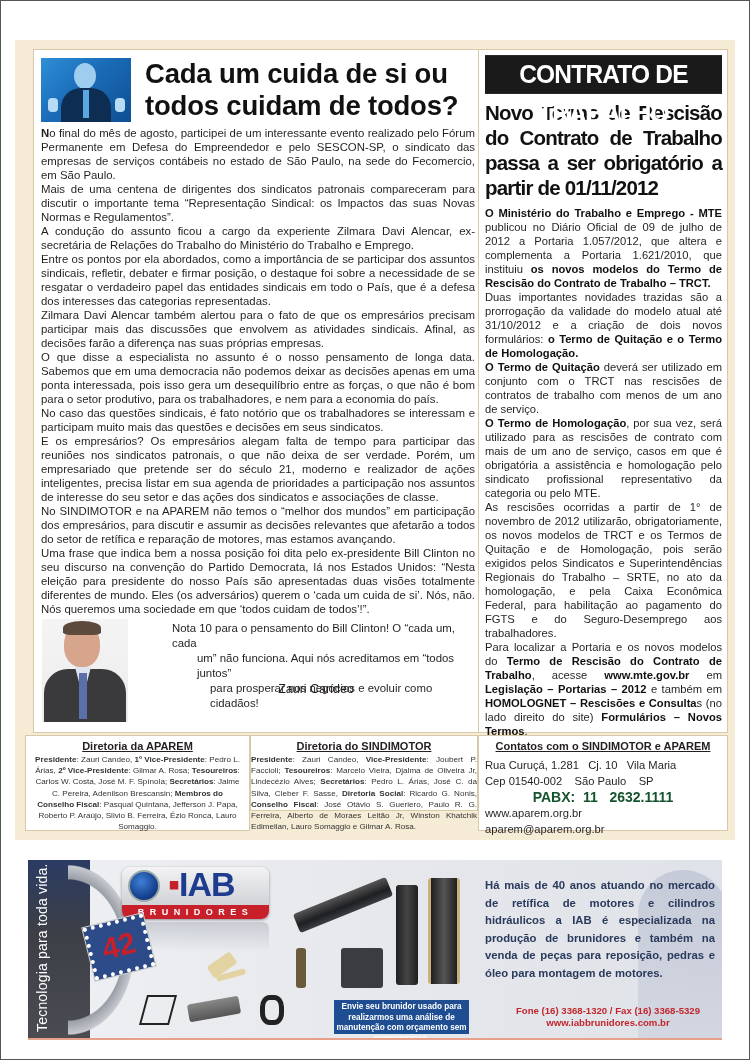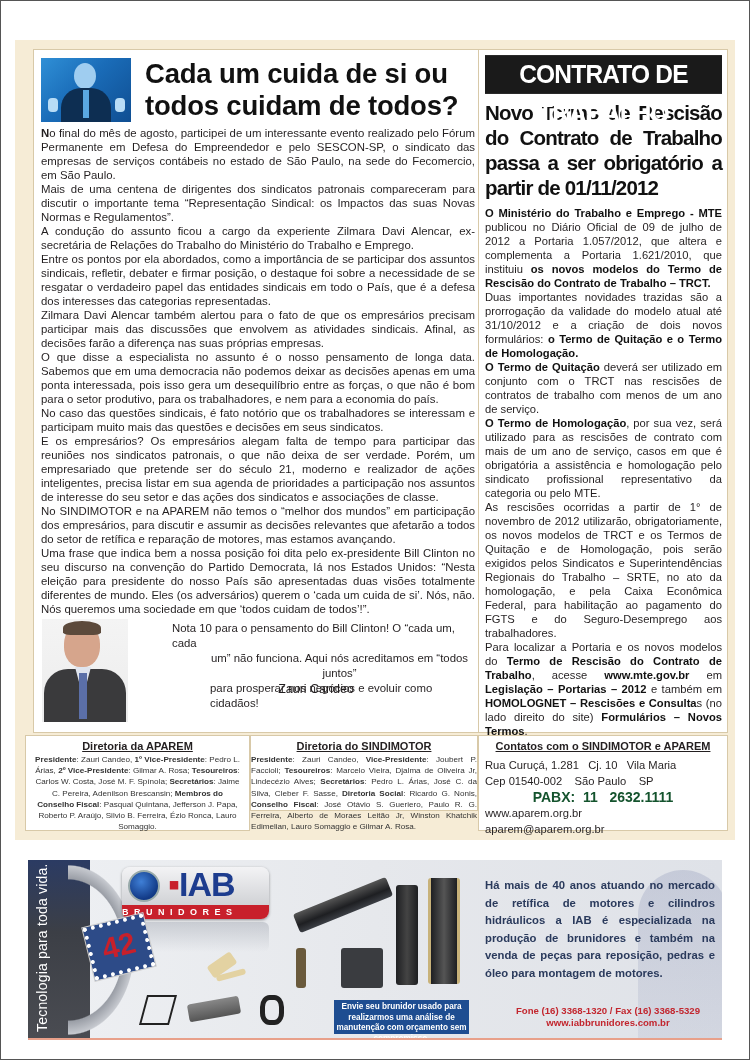--- a/index.html
+++ b/index.html
@@ -25,21 +25,21 @@
   .art-body .dropcap { font-weight: bold; }
   .author-row { position: relative; height: 106px; margin-top: 3px; }
   .candeo-photo { position: absolute; left: 1px; top: 0; width: 86px; height: 103px; background: linear-gradient(180deg, #f4f4f4 0%, #ececec 100%); overflow: hidden; }
   .candeo-photo .face { position: absolute; left: 22px; top: 4px; width: 36px; height: 44px; border-radius: 48% 48% 45% 45%; background: #d6a58c; }
   .candeo-photo .hair { position: absolute; left: 21px; top: 2px; width: 38px; height: 14px; border-radius: 50% 50% 20% 20%; background: #5c4a3c; }
   .candeo-photo .suit { position: absolute; left: 2px; top: 50px; width: 82px; height: 60px; border-radius: 24px 24px 0 0; background: #3a3a3c; }
   .candeo-photo .shirt { position: absolute; left: 33px; top: 48px; width: 16px; height: 30px; background: #dfe4ee; clip-path: polygon(0 0, 100% 0, 50% 100%); }
   .candeo-photo .tie { position: absolute; left: 37px; top: 54px; width: 8px; height: 46px; background: #5b6fa8; }
   .quote { position: absolute; left: 131px; top: 2px; width: 310px; font-size: 11.4px; line-height: 15px; text-align: center; }
   .quote .l1 { display: block; text-align: left; padding-left: 0; }
-  .quote .l2 { display: block; text-align: center; padding-left: 25px; }
+  .quote .l2 { display: block; text-align: left; padding-left: 25px; }
   .quote .l3 { display: block; text-align: left; padding-left: 38px; }
   .sig-name { position: absolute; left: 135px; top: 63px; width: 280px; text-align: center; font-size: 12.5px; }
   .sig-role { position: absolute; left: 135px; top: 81px; width: 280px; text-align: center; font-size: 11.3px; }
 
   
   #right-article { left: 478px; top: 49px; width: 250px; height: 684px; padding: 6px 5px 0 6px; }
   .section-banner { background: #1a1a1a; color: #fff; font-weight: bold; font-size: 24.5px; font-family: "Liberation Sans", sans-serif; text-align: center; height: 37px; line-height: 37px; letter-spacing: -0.8px; transform: scaleY(1.05); }
   .right-title { font-weight: bold; font-size: 20.5px; line-height: 25px; color: #111; text-align: justify; letter-spacing: -0.8px; margin-top: 7px; margin-bottom: 6px; }
   .right-body { font-size: 11.2px; line-height: 14px; color: #231f20; text-align: justify; }
   .right-body b { color: #111; }
@@ -59,21 +59,21 @@
   
   #ad { position: absolute; left: 28px; top: 860px; width: 694px; height: 180px; background: linear-gradient(90deg, #eef0f3 0%, #e6e8ec 50%, #dfe2e8 100%); border-bottom: 2px solid #e8a08a; overflow: hidden; }
   #ad::before { content: ""; position: absolute; left: 0; top: -2px; width: 100%; height: 2px; background: #e8a08a; }
   .ad-side { position: absolute; left: 0; top: 0; width: 62px; height: 180px; background: linear-gradient(180deg, #2b3b63 0%, #3c3f46 40%, #4a4c52 100%); }
   .ad-swoosh { position: absolute; left: 40px; top: 0; width: 70px; height: 180px; background: radial-gradient(ellipse at 0% 50%, transparent 55%, #9a9ea6 56%, #c6c9cf 66%, transparent 67%); }
   .ad-side-text { position: absolute; left: 6px; top: 172px; transform: rotate(-90deg); transform-origin: 0 0; color: #fff; font-size: 14px; white-space: nowrap; letter-spacing: 0.2px; }
   .iab-logo { position: absolute; left: 94px; top: 7px; width: 147px; height: 52px; border-radius: 8px; background: linear-gradient(180deg, #f3f3f5 0%, #c4c6ca 100%); box-shadow: 0 1px 3px rgba(0,0,0,.4); overflow: hidden; }
   .iab-emblem { position: absolute; left: 6px; top: 3px; width: 32px; height: 32px; border-radius: 50%; background: radial-gradient(circle at 40% 35%, #3f7fd6 0%, #123a86 70%); border: 2px solid #9aa; }
   .iab-letters { position: absolute; left: 46px; top: -2px; font-size: 34px; font-weight: bold; color: #1d3c8e; letter-spacing: -1px; }
   .iab-letters .dot { color: #c8202b; }
-  .iab-band { position: absolute; left: 0; top: 38px; width: 147px; height: 14px; background: #c8202b; color: #fff; font-size: 9px; font-weight: bold; letter-spacing: 5.5px; text-align: left; line-height: 14px; }
+  .iab-band { position: absolute; left: 0; top: 38px; width: 147px; height: 14px; background: #c8202b; color: #fff; font-size: 9px; font-weight: bold; letter-spacing: 5.5px; text-align: center; line-height: 14px; }
   .iab-reflect { position: absolute; left: 94px; top: 62px; width: 147px; height: 30px; background: linear-gradient(180deg, rgba(160,165,175,.45), rgba(230,232,236,0)); border-radius: 6px; }
   .stamp { position: absolute; left: 60px; top: 60px; width: 62px; height: 54px; background: #2d4b88; border: 4px dotted #fff; outline: 1px solid #ccc; transform: rotate(-14deg); color: #e8b02a; font-weight: bold; font-size: 30px; text-align: center; line-height: 44px; }
   .stamp span { color: #c8202b; }
   .tool { position: absolute; background: #2a2c30; border-radius: 3px; }
   .tool.t1 { left: 265px; top: 35px; width: 100px; height: 20px; transform: rotate(-22deg); background: linear-gradient(180deg, #555 0%, #1e1f22 60%, #3b3e44 100%); }
   .tool.t2 { left: 268px; top: 88px; width: 10px; height: 40px; background: #6a5a3c; }
   .tool.t3 { left: 313px; top: 88px; width: 42px; height: 40px; background: #3a3c40; }
   .tool.t4 { left: 368px; top: 25px; width: 22px; height: 100px; background: linear-gradient(90deg, #1e1f22, #444, #1e1f22); }
   .tool.t5 { left: 400px; top: 18px; width: 32px; height: 106px; background: linear-gradient(90deg, #1e1f22, #555, #1e1f22); border-left: 3px solid #c8b27a; border-right: 3px solid #c8b27a; }
   .tool.t6 { left: 180px; top: 98px; width: 28px; height: 14px; background: #e3d2a2; transform: rotate(-35deg); }

